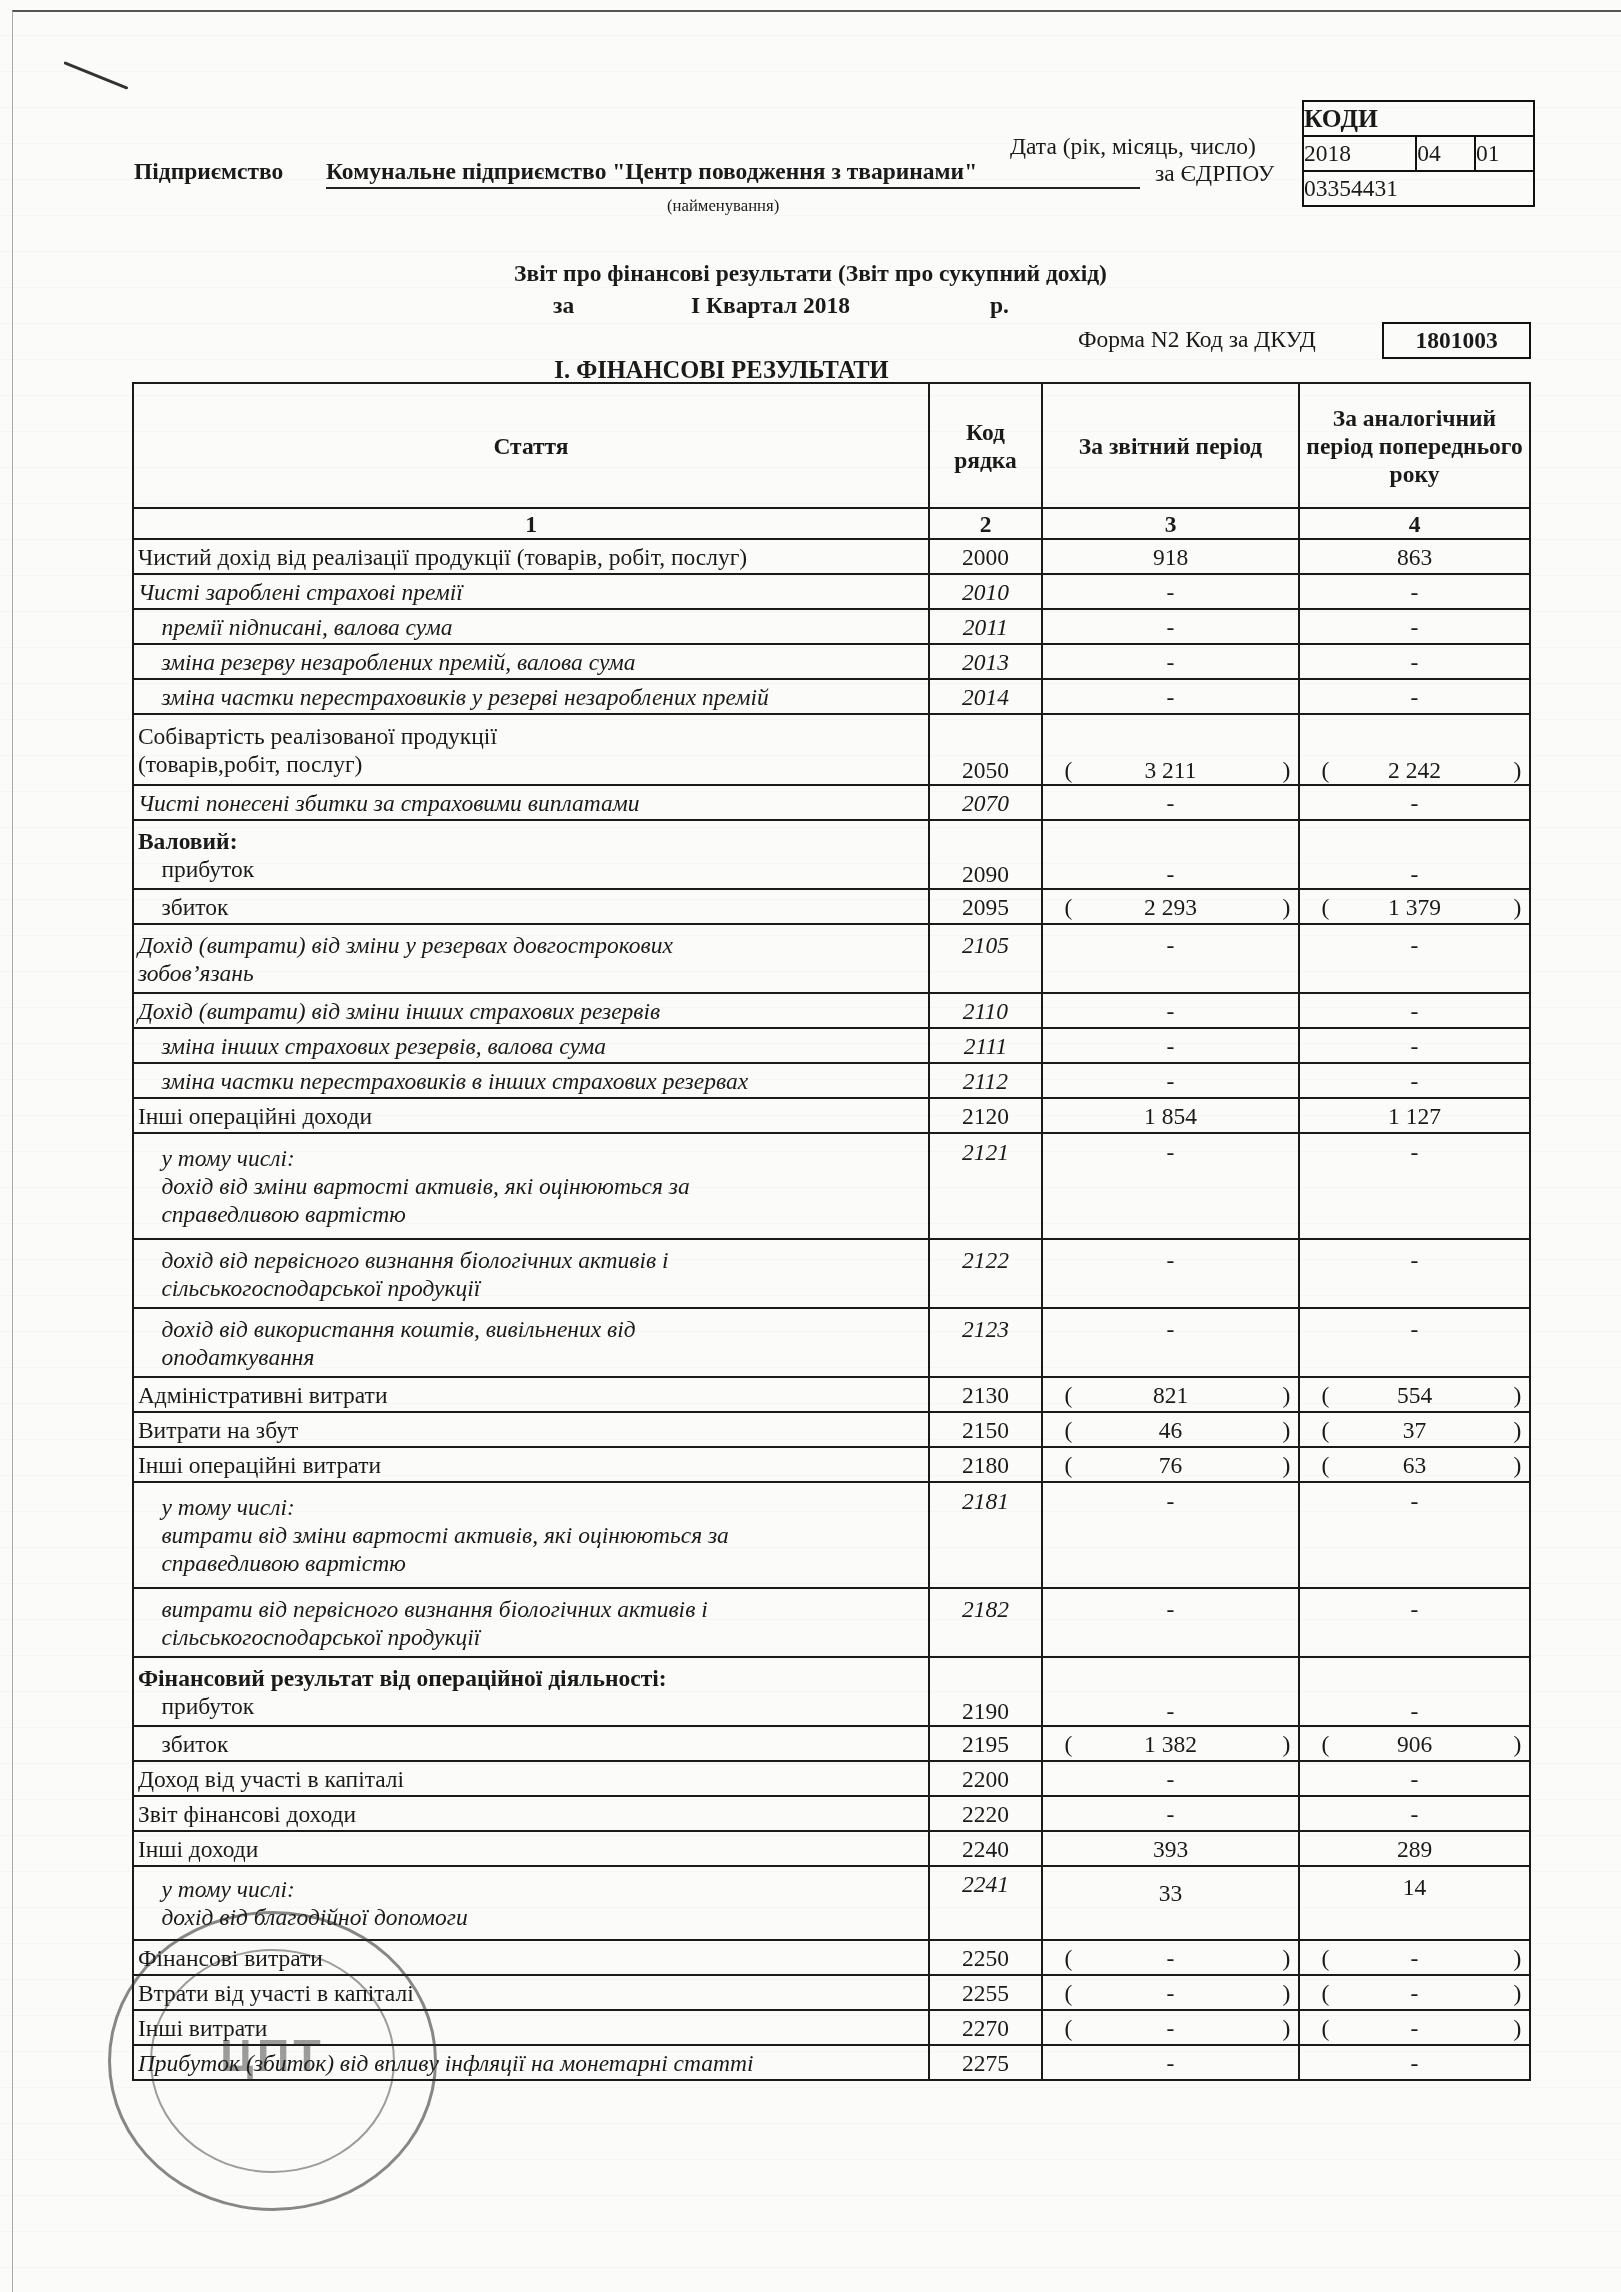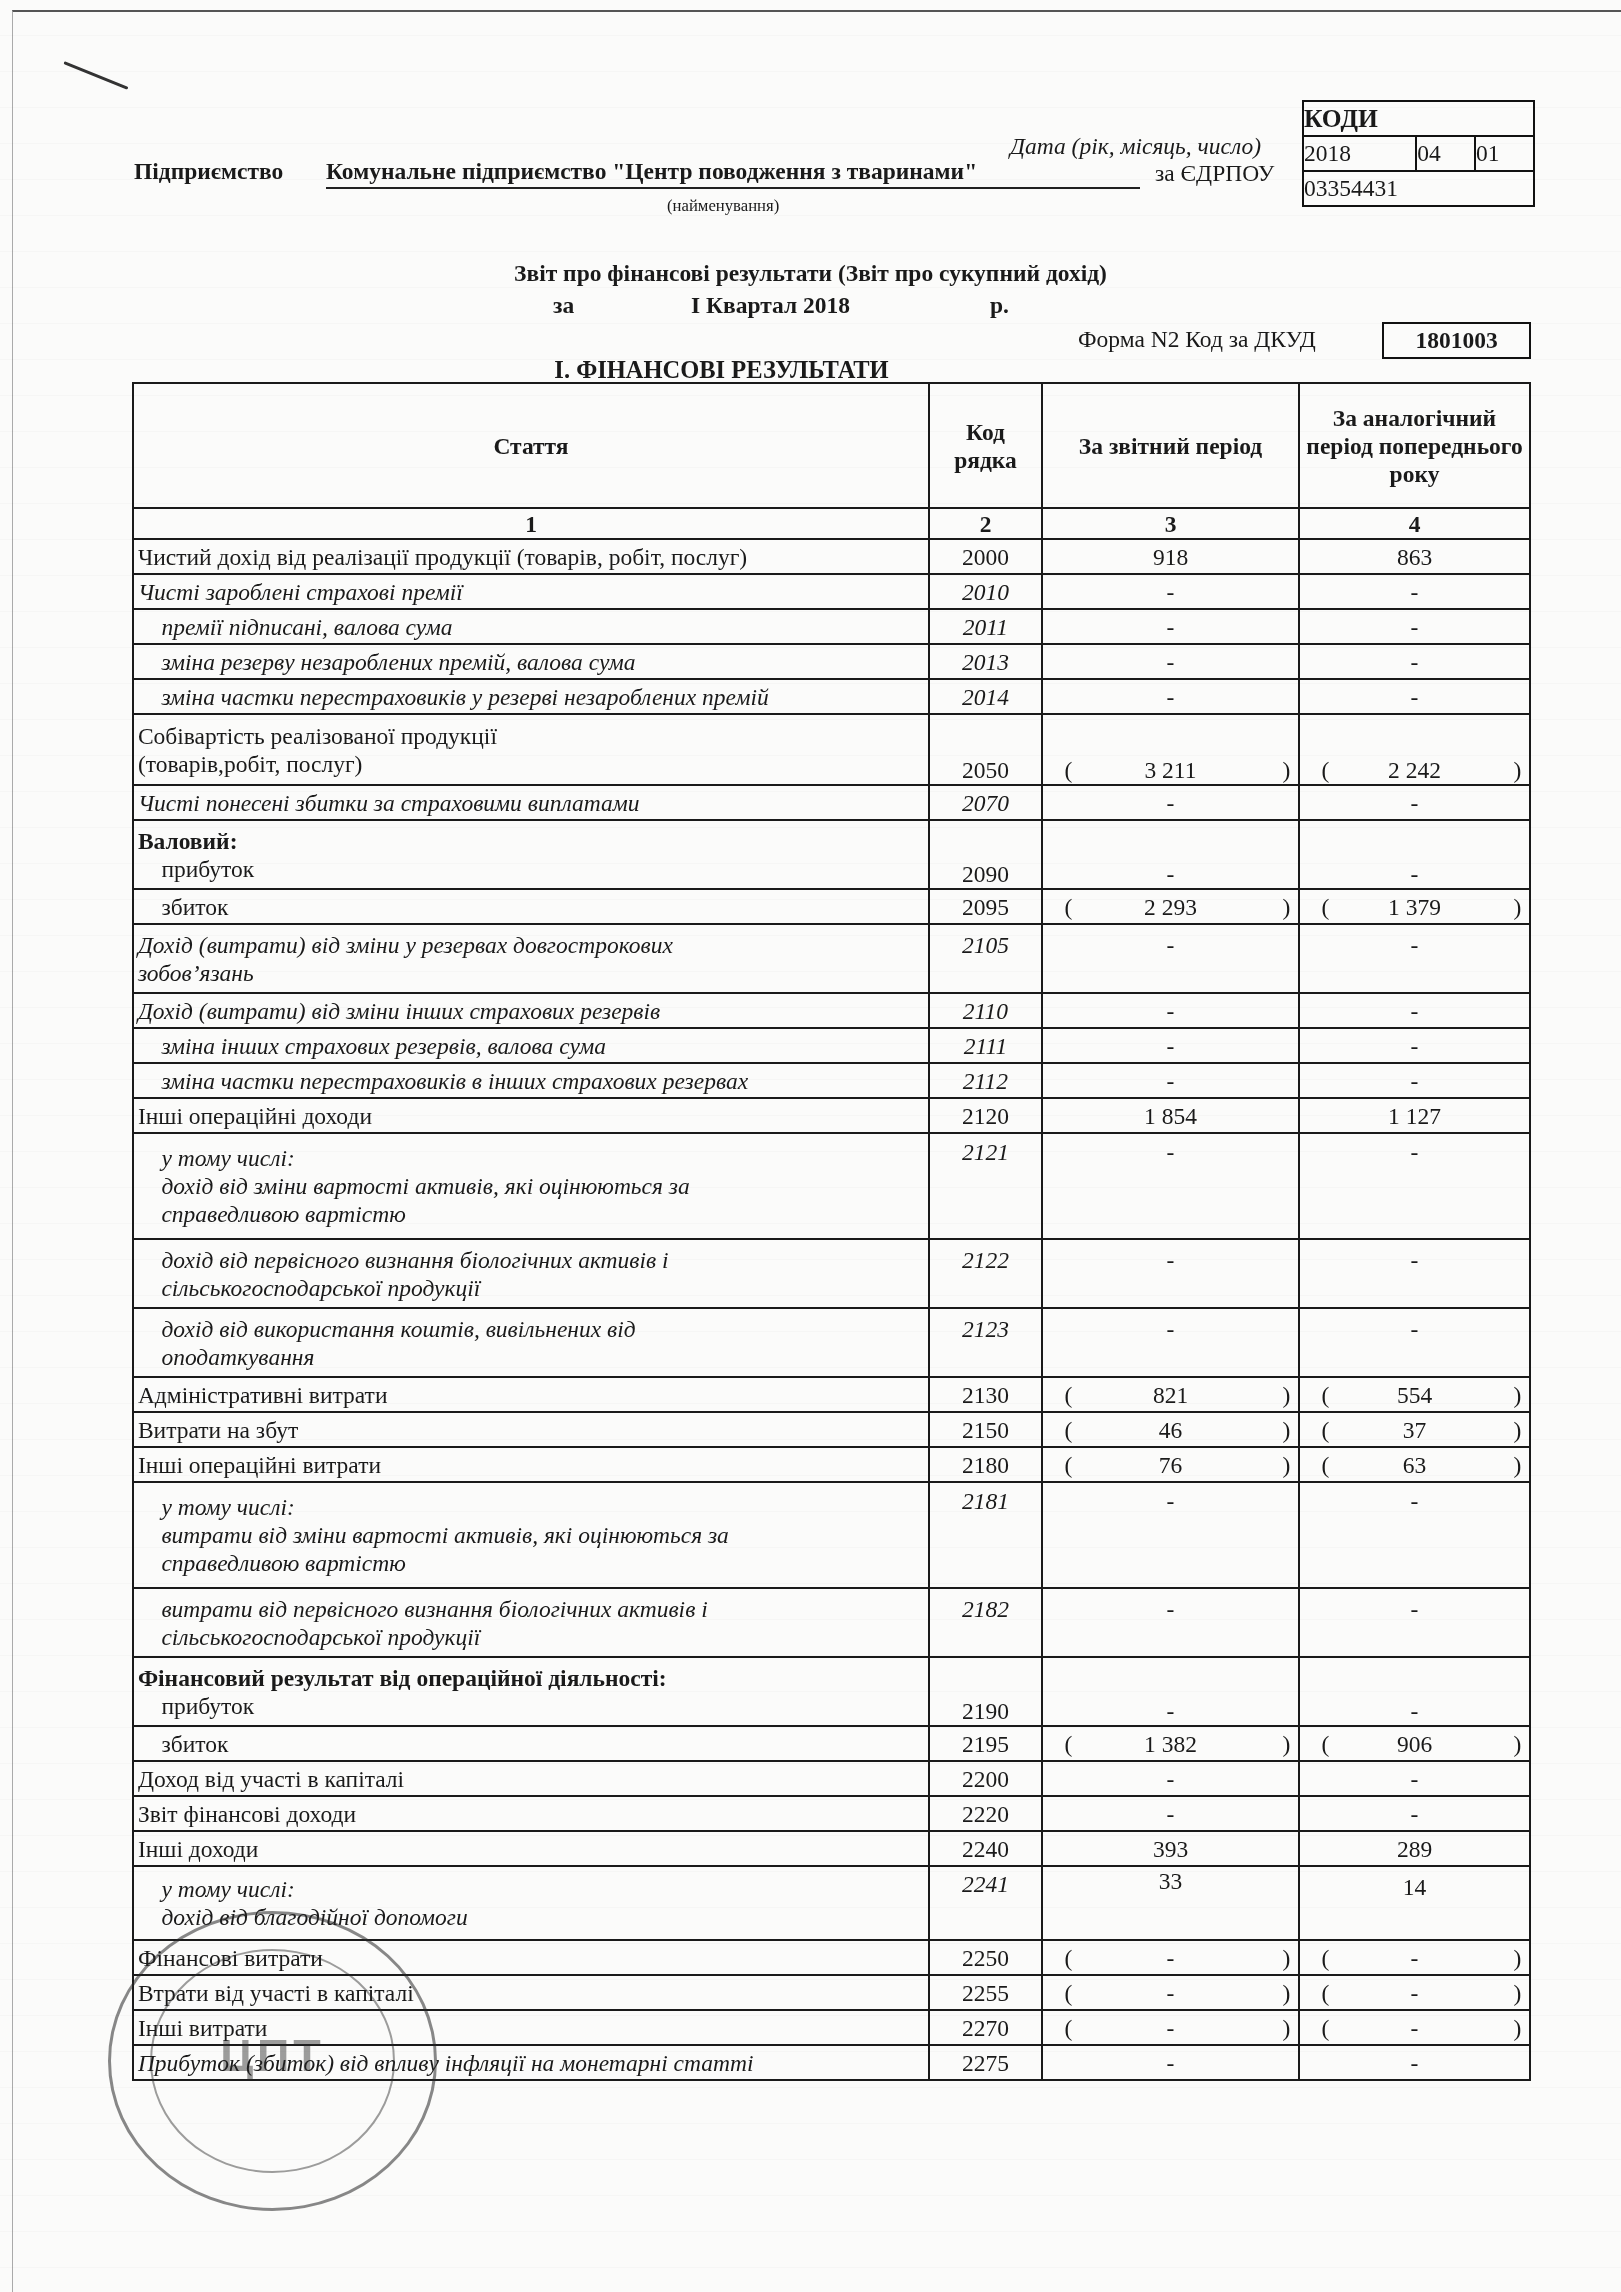--- a/index.html
+++ b/index.html
@@ -19,21 +19,21 @@
       repeating-linear-gradient(180deg, transparent 0 35px, rgba(0,0,0,0.035) 35px 36px);
     opacity:0.6; pointer-events:none;
   }
   .staple {
     position:absolute; left:64px; top:61px; width:69px; height:2.9px;
     background:#333; transform:rotate(22deg); transform-origin:left center; border-radius:2px;
   }
   .abs { position:absolute; }
 
   
-  .date-label { left:1010px; top:133px; font-size:23.5px;font-style:italic; }
+  .date-label { left:1010px; top:133px; font-size:23.5px; }
   .enterprise-label { left:134px; top:158px; font-size:23.5px; font-weight:bold; }
   .enterprise-name {
     left:326px; top:158px; width:814px; font-size:23.5px; font-weight:bold;
     border-bottom:2px solid #222; padding-bottom:2px;
   }
   .name-caption { left:667px; top:196px; font-size:16.7px; }
   .edrpou-label { left:1155px; top:160px; font-size:23.5px; }
 
   .codes {
     left:1302px; top:100px; width:233px;
@@ -372,21 +372,21 @@
       <td class="val">393</td>
       <td class="val">289</td>
     </tr>
 
     <tr style="height:74px">
       <td class="it ind">
         <span class="sub">у тому числі:</span>
         <span class="sub">дохід від  благодійної допомоги</span>
       </td>
       <td class="code it vtop" style="padding-top:3px">2241</td>
-      <td class="val vtop" style="padding-top:0">33</td>
+      <td class="val vtop" style="padding-top:12px">33</td>
       <td class="val vtop" style="padding-top:5.9px">14</td>
     </tr>
 
     <tr style="height:35px">
       <td>Фінансові витрати</td>
       <td class="code">2250</td>
       <td class="val"><span class="lp">(</span><span>-</span><span class="rp">)</span></td>
       <td class="val"><span class="lp">(</span><span>-</span><span class="rp">)</span></td>
     </tr>
 

